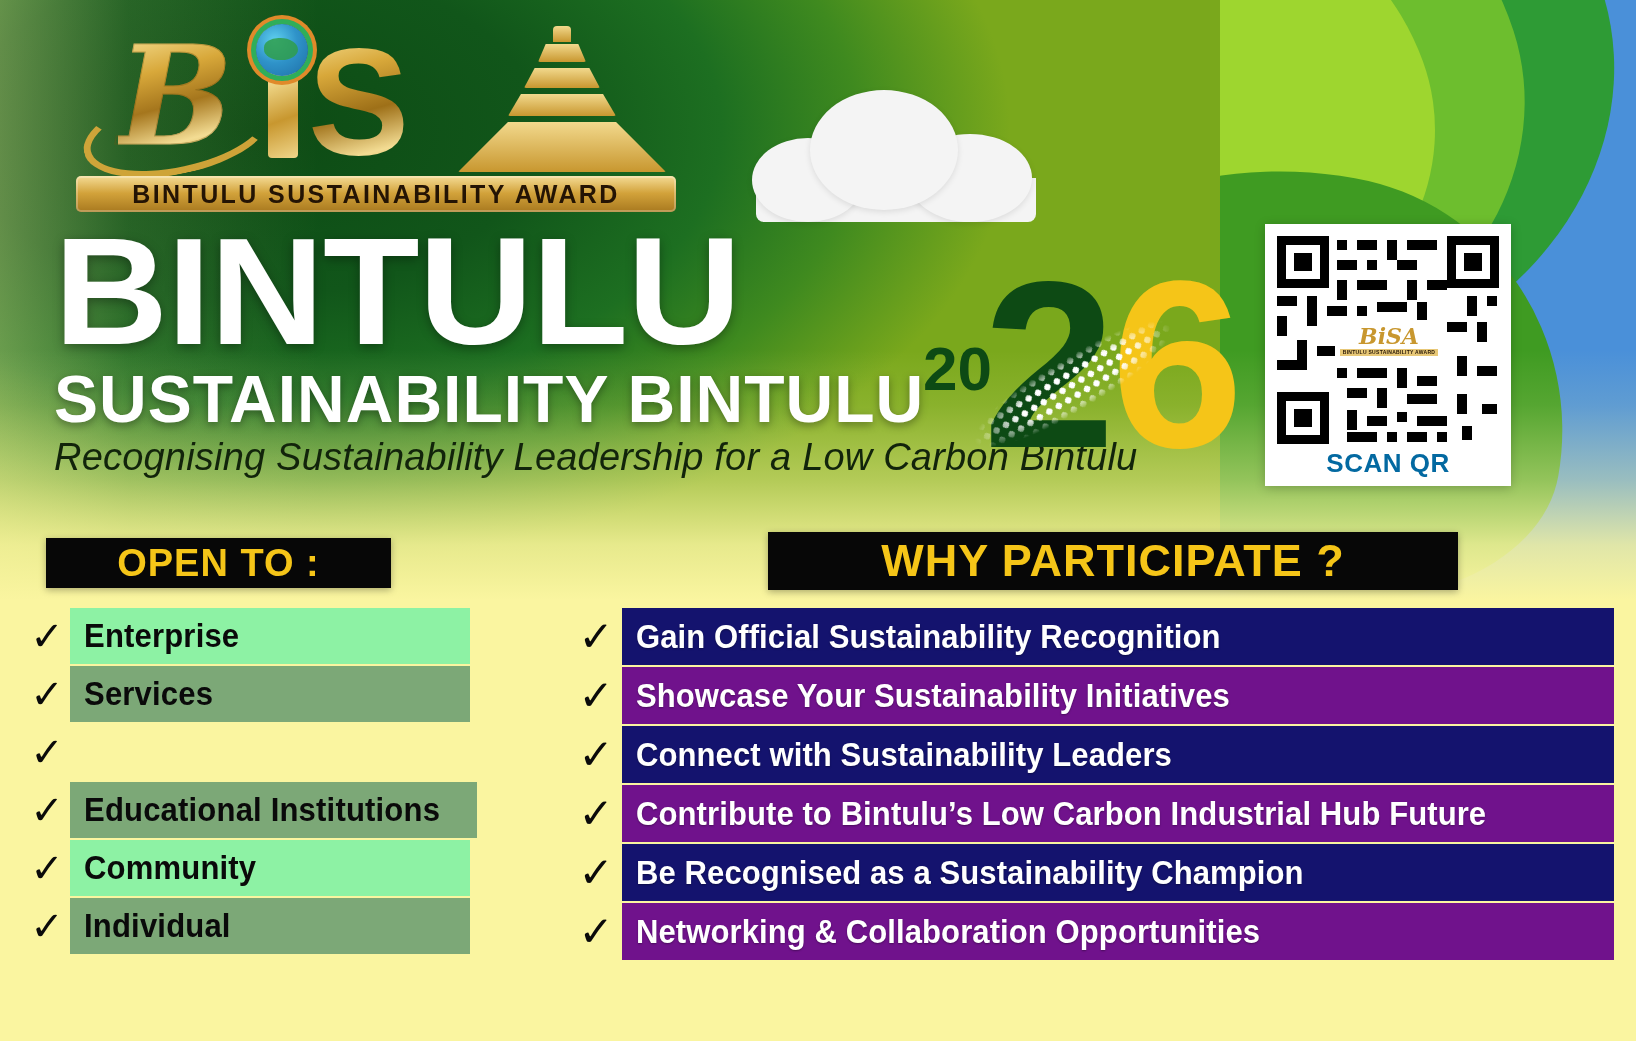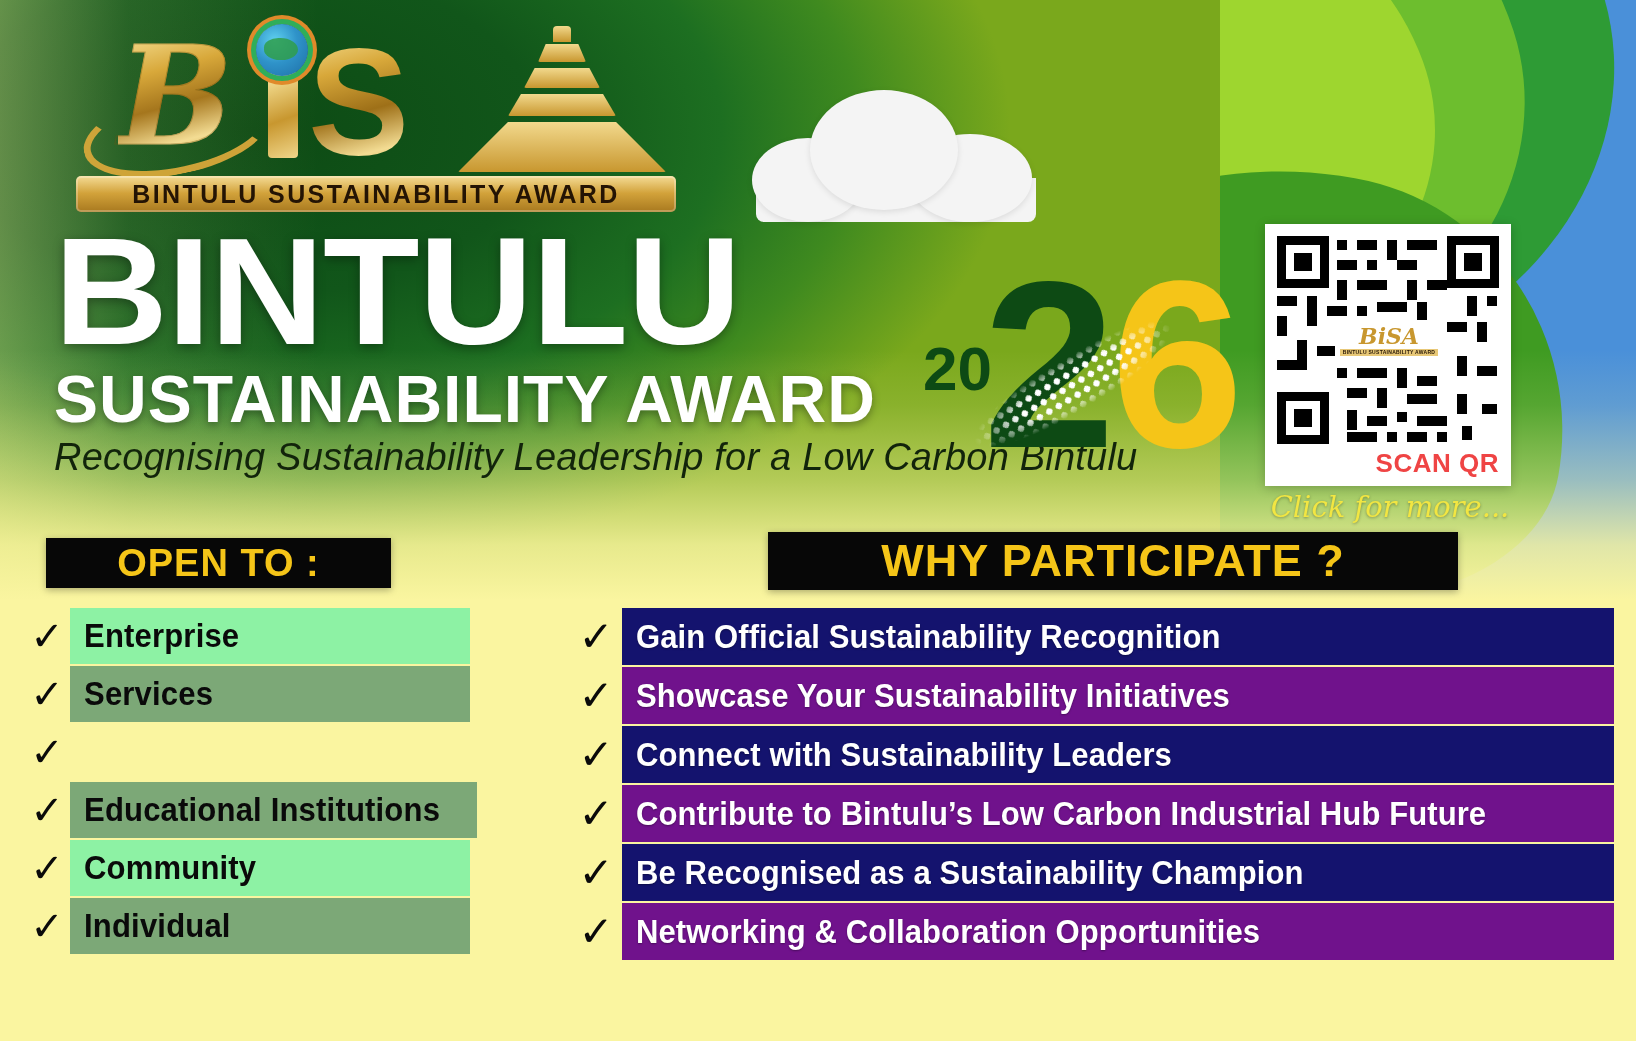--- a/index.html
+++ b/index.html
@@ -283,24 +283,24 @@
     font-weight:bold; font-style:italic; font-size:22px;
     color:#c8972f;
   }
   .qr-logo .qr-sub {
     font-family:"Liberation Sans", sans-serif;
     font-weight:bold; font-size:5px; letter-spacing:.3px;
     color:#241404; background:#e8c877;
     padding:1px 3px; margin-top:2px;
   }
   .qr-scan {
-    text-align:right; margin-top:4px;
+    text-align:center; margin-top:4px;
     font-family:"Liberation Sans", sans-serif;
     font-weight:bold; font-size:26px; letter-spacing:.5px;
-    color:#ef4444;
+    color:#0369a1;
   }
   .qr-click {
     position:absolute; left:1265px; top:490px;
     width:250px; text-align:center;
     font-family:"DejaVu Serif", serif;
     font-style:italic; font-size:29px;
     color:#F2E642;
     text-shadow:0 1px 3px rgba(0,0,0,.35);
   }
 
@@ -409,21 +409,21 @@
         <span class="t4"></span>
       </div>
     </div>
     <div class="logo-ribbon">
       <span>BINTULU SUSTAINABILITY AWARD</span>
     </div>
   </div>
 
   <div class="headline">
     <div class="h-bintulu">BINTULU</div>
-    <div class="h-awards">SUSTAINABILITY AWARD</div>
+    <div class="h-awards">SUSTAINABILITY BINTULU</div>
     <div class="h-tagline">Recognising Sustainability Leadership for a Low Carbon Bintulu</div>
   </div>
 
   <div class="year">
     <div class="year-2">2</div>
     <div class="year-6">6</div>
     <div class="year-20">20</div>
     <div class="year-swoosh"></div>
   </div>
 
@@ -480,21 +480,20 @@
       <div class="m" style="left:130px; top:196px; width:20px; height:10px;"></div>
       <div class="m" style="left:160px; top:196px; width:10px; height:10px;"></div>
 
       <div class="qr-logo">
         <div class="qr-bisa">BiSA</div>
         <div class="qr-sub">BINTULU SUSTAINABILITY AWARD</div>
       </div>
     </div>
     <div class="qr-scan">SCAN QR</div>
   </div>
-  <div class="qr-click">Click for more...</div>
 
   <div class="sec-head" id="sec-why">
     <span>WHY PARTICIPATE ?</span>
   </div>
 
   <div class="sec-head" id="sec-open">
     <span>OPEN TO :</span>
   </div>
 
   <div class="col" id="col-left">

